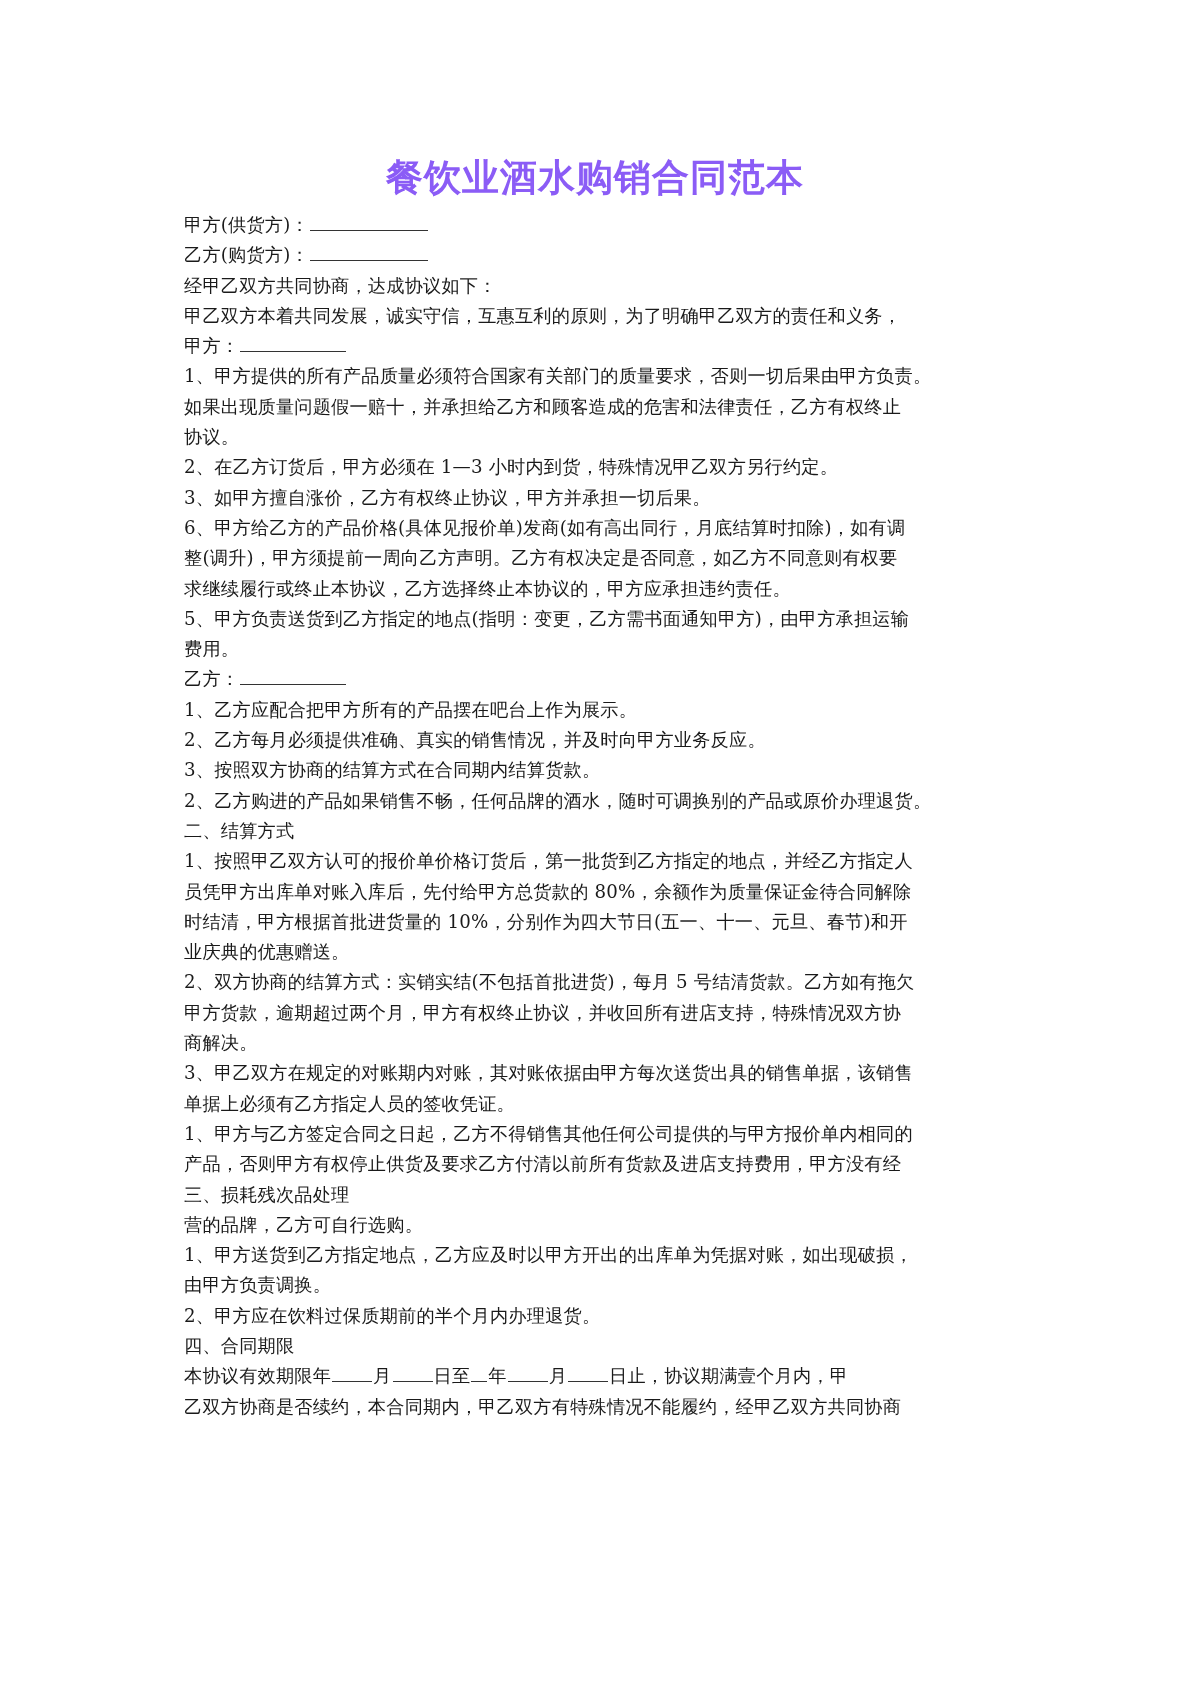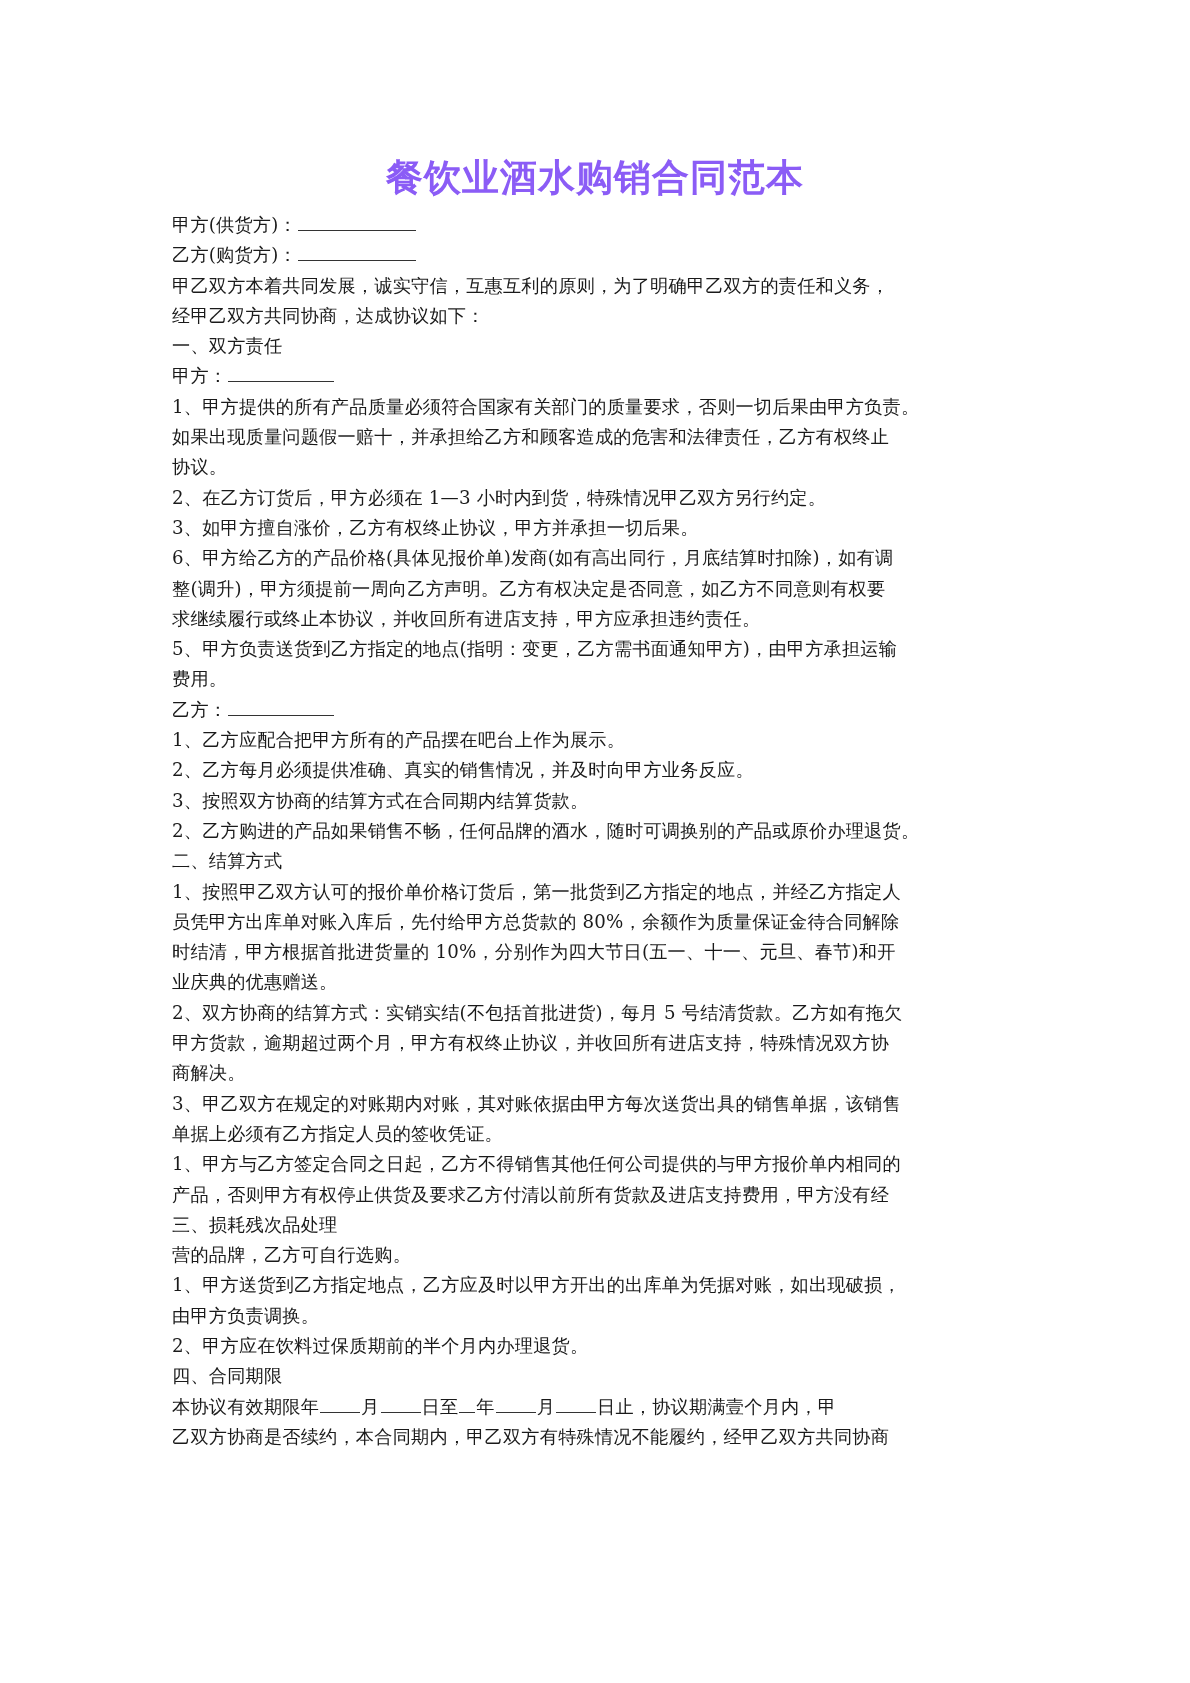--- a/index.html
+++ b/index.html
@@ -31,21 +31,21 @@
       text-align: center;
       font-family: "DejaVu Sans", "Liberation Sans", sans-serif;
       font-weight: bold;
       font-size: 37px;
       line-height: 48px;
       letter-spacing: 1px;
       color: #8b5cf6;
     }
     .body {
       position: absolute;
-      left: 172px;
+      left: 184px;
       top: 210px;
       width: 850px;
       font-size: 18.2px;
       line-height: 30.3px;
       letter-spacing: 0.2px;
     }
     .line {
       display: block;
       white-space: nowrap;
       height: 30.3px;
@@ -66,35 +66,34 @@
 
   <div class="body">
 
     <div class="line">
       <span>甲方(供货方)：</span><span class="blank" style="width:118px"></span>
     </div>
     <div class="line">
       <span>乙方(购货方)：</span><span class="blank" style="width:118px"></span>
     </div>
 
+    <span class="line">经甲乙双方共同协商，达成协议如下：</span>
     <span class="line">甲乙双方本着共同发展，诚实守信，互惠互利的原则，为了明确甲乙双方的责任和义务，</span>
-    <span class="line">经甲乙双方共同协商，达成协议如下：</span>
 
-    <span class="line">一、双方责任</span>
     <div class="line">
       <span>甲方：</span><span class="blank" style="width:106px"></span>
     </div>
     <span class="line">1、甲方提供的所有产品质量必须符合国家有关部门的质量要求，否则一切后果由甲方负责。</span>
     <span class="line">如果出现质量问题假一赔十，并承担给乙方和顾客造成的危害和法律责任，乙方有权终止</span>
     <span class="line">协议。</span>
     <span class="line">2、在乙方订货后，甲方必须在 1—3 小时内到货，特殊情况甲乙双方另行约定。</span>
     <span class="line">3、如甲方擅自涨价，乙方有权终止协议，甲方并承担一切后果。</span>
     <span class="line">6、甲方给乙方的产品价格(具体见报价单)发商(如有高出同行，月底结算时扣除)，如有调</span>
     <span class="line">整(调升)，甲方须提前一周向乙方声明。乙方有权决定是否同意，如乙方不同意则有权要</span>
-    <span class="line">求继续履行或终止本协议，并收回所有进店支持，甲方应承担违约责任。</span>
+    <span class="line">求继续履行或终止本协议，乙方选择终止本协议的，甲方应承担违约责任。</span>
     <span class="line">5、甲方负责送货到乙方指定的地点(指明：变更，乙方需书面通知甲方)，由甲方承担运输</span>
     <span class="line">费用。</span>
 
     <div class="line">
       <span>乙方：</span><span class="blank" style="width:106px"></span>
     </div>
     <span class="line">1、乙方应配合把甲方所有的产品摆在吧台上作为展示。</span>
     <span class="line">2、乙方每月必须提供准确、真实的销售情况，并及时向甲方业务反应。</span>
     <span class="line">3、按照双方协商的结算方式在合同期内结算货款。</span>
     <span class="line">2、乙方购进的产品如果销售不畅，任何品牌的酒水，随时可调换别的产品或原价办理退货。</span>

